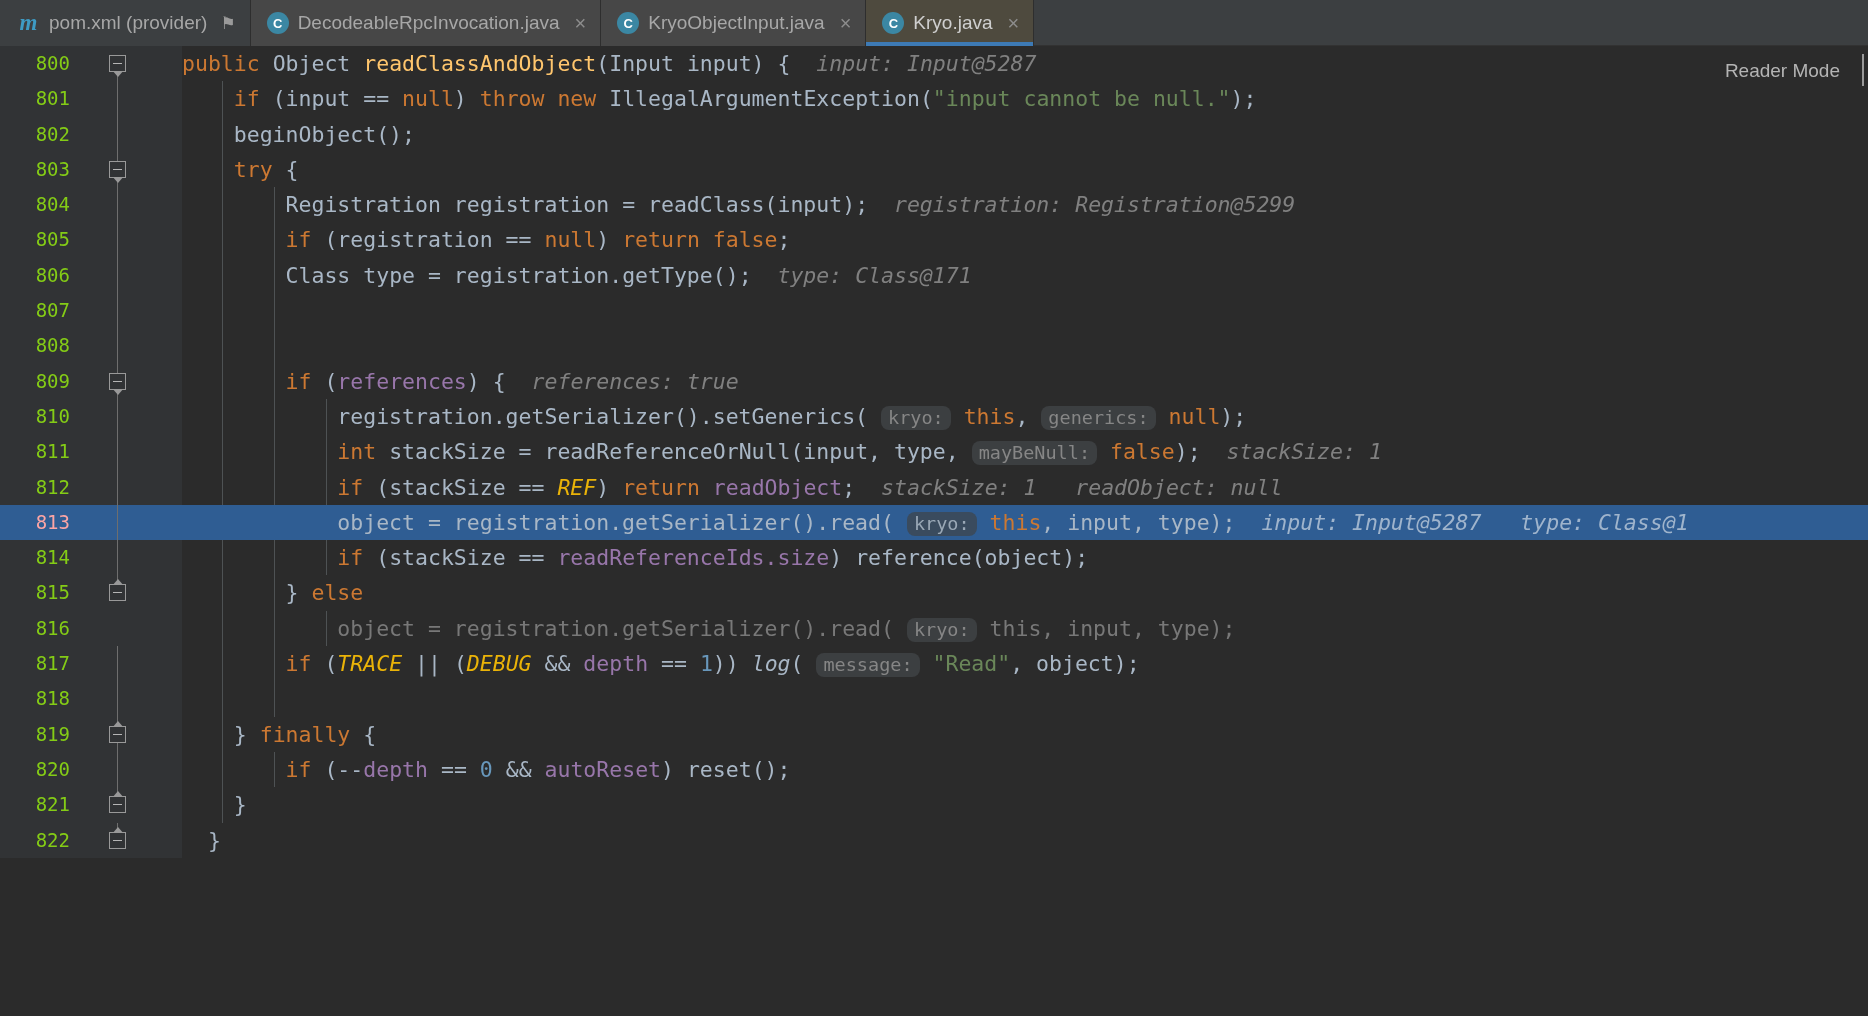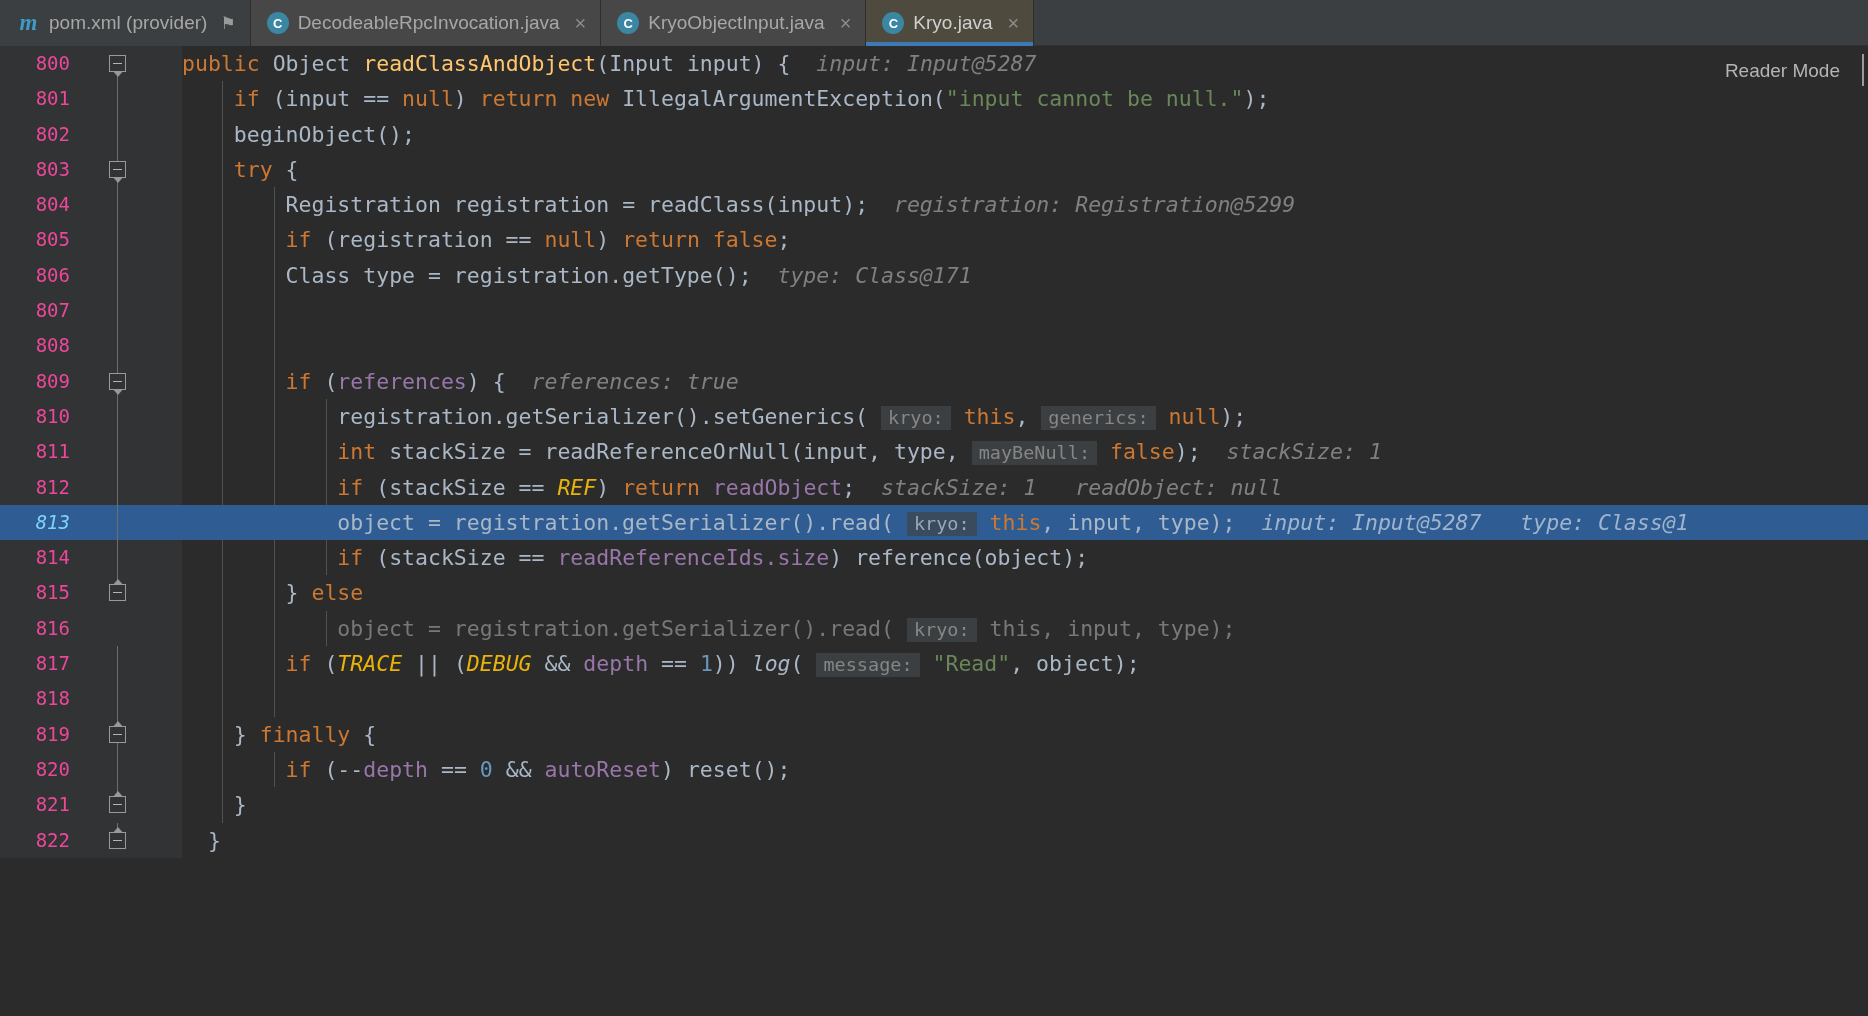--- a/index.html
+++ b/index.html
@@ -120,28 +120,28 @@
   .row.hl .code, .row.hl .gutter, .row.hl .foldcol, .row.hl .markcol {
     background: #2f5d93;
   }
   .row.hl { background: #2f5d93; }
 
   .gutter {
     width: 82px;
     flex: 0 0 82px;
     text-align: right;
     padding-right: 12px;
-    color: #ec4899;
+    color: #84cc16;
     font-family: "DejaVu Sans Mono", monospace;
     font-size: 19px;
     line-height: 35.3px;
     background: #313335;
     user-select: none;
   }
-  .row.hl .gutter { background: #2f5d93; color: #7dd3fc; font-style: italic; }
+  .row.hl .gutter { background: #2f5d93; color: #fca5a5; }
 
   .markcol {
     width: 20px; flex: 0 0 20px;
     background: #313335;
     position: relative;
   }
   .foldcol {
     width: 32px; flex: 0 0 32px;
     background: #313335;
     position: relative;
@@ -231,21 +231,21 @@
   .dim   { color: #787878; }
   .hint  {
     color: #808080;
     font-style: italic;
   }
   .row.hl .hint { color: #9fb4cc; }
 
   .phint {
     background: #3c3f41;
     color: #868686;
-    border-radius: 0;
+    border-radius: 8px;
     padding: 1px 7px 2px 7px;
     font-size: 18.5px;
     font-family: "DejaVu Sans Mono", monospace;
     font-style: normal;
     text-align: right;
   }
   .row.hl .phint { background: #3a4b5e; color: #9aa8b6; }
 </style>
 </head>
 <body>
@@ -295,21 +295,21 @@
     <div class="code"><span class="inner"><span class="kw">public</span> <span class="typ">Object</span> <span class="meth">readClassAndObject</span><span class="pln">(</span><span class="typ">Input</span> <span class="pln">input) {</span>  <span class="hint">input: Input@5287</span></span></div>
   </div>
 
   <div class="row">
     <div class="gutter">801</div>
     <div class="markcol"></div>
     <div class="foldcol">
         <div class="foldline"></div>
       </div>
     <div class="pad2"></div>
-    <div class="code"><span class="iguide" style="left:40px"></span><span class="inner">    <span class="kw">if</span> <span class="pln">(input ==</span> <span class="kw">null</span><span class="pln">)</span> <span class="kw">return new</span> <span class="pln">IllegalArgumentException(</span><span class="str">"input cannot be null."</span><span class="pln">);</span></span></div>
+    <div class="code"><span class="iguide" style="left:40px"></span><span class="inner">    <span class="kw">if</span> <span class="pln">(input ==</span> <span class="kw">null</span><span class="pln">)</span> <span class="kw">throw new</span> <span class="pln">IllegalArgumentException(</span><span class="str">"input cannot be null."</span><span class="pln">);</span></span></div>
   </div>
 
   <div class="row">
     <div class="gutter">802</div>
     <div class="markcol"></div>
     <div class="foldcol">
         <div class="foldline"></div>
       </div>
     <div class="pad2"></div>
     <div class="code"><span class="iguide" style="left:40px"></span><span class="inner">    <span class="pln">beginObject();</span></span></div>

